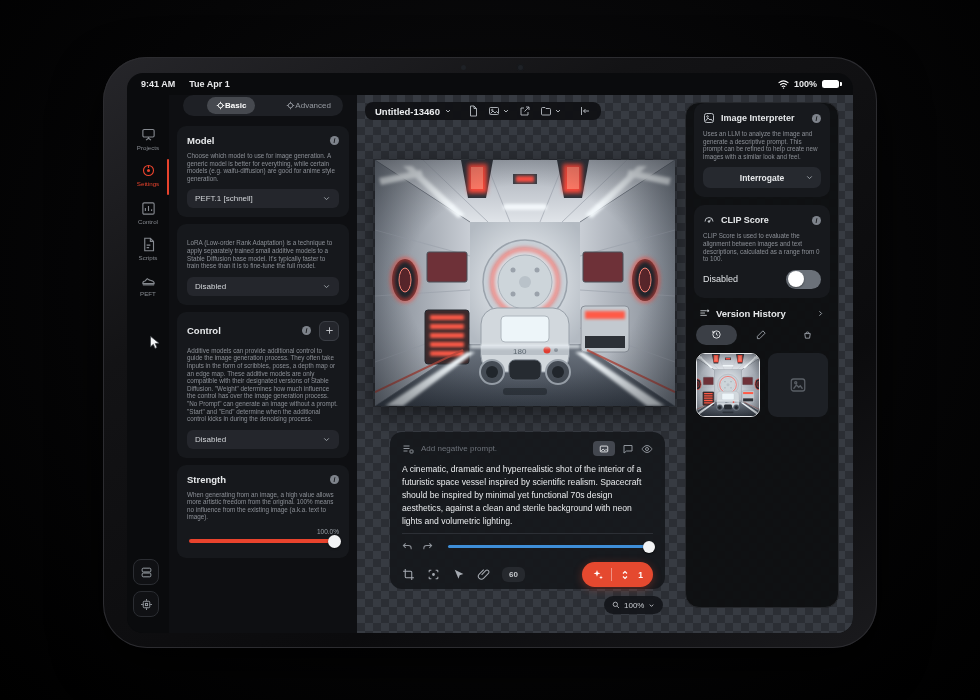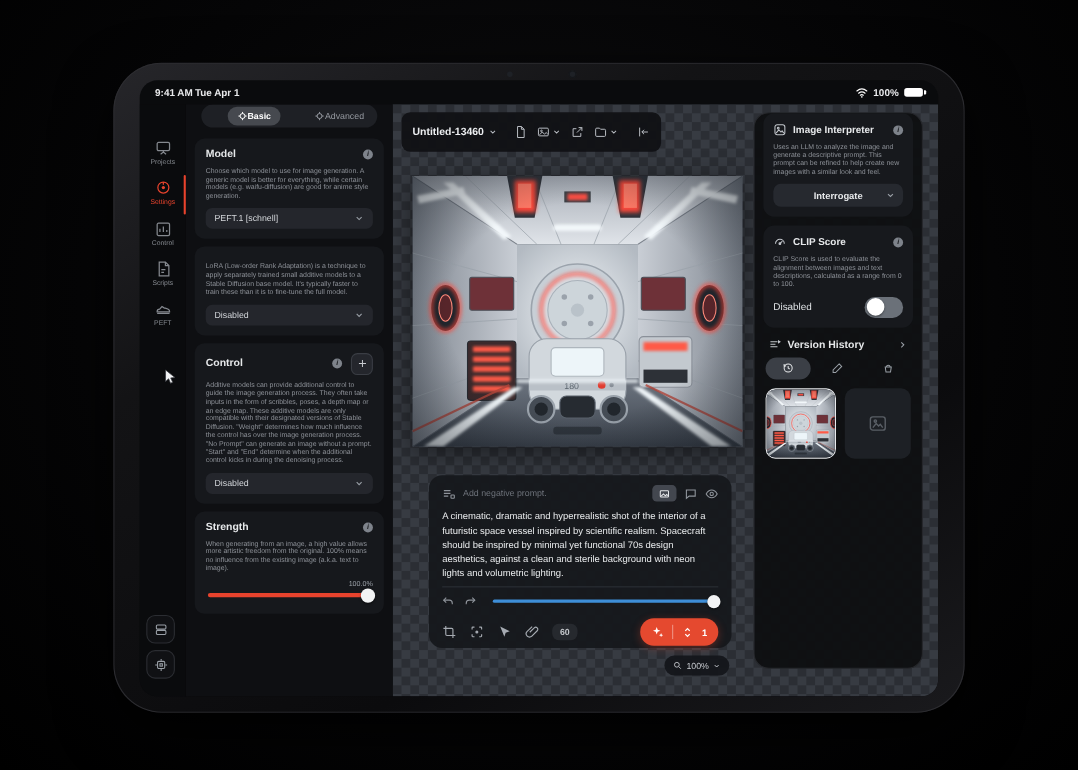--- a/index.html
+++ b/index.html
@@ -7,21 +7,21 @@
   .stage{position:relative;width:980px;height:700px;background:radial-gradient(ellipse at 50% 40%,#0e0e10 0%,#050506 60%,#000 100%);overflow:hidden;}
   
   .tablet{position:absolute;left:103px;top:57px;width:774px;height:591px;border-radius:44px;
     background:linear-gradient(150deg,#26262a 0%,#131315 30%,#0b0b0d 70%,#1a1a1d 100%);
     box-shadow:0 18px 50px rgba(0,0,0,.8),0 0 0 1px #2c2c30 inset;}
   .cam-dot{position:absolute;top:8px;border-radius:50%;background:#1e2126;width:5px;height:5px;}
   .cam-dot.d1{left:358px;} .cam-dot.d2{left:414px;width:7px;height:7px;top:7px;box-shadow:0 0 0 1px #15171a inset;}
   .screen{position:absolute;left:24px;right:24px;top:16px;bottom:15px;background:#0a0b0d;border-radius:16px;overflow:hidden;}
   
   .statusbar{position:absolute;left:0;right:0;top:0;height:22px;display:flex;justify-content:space-between;align-items:center;padding:0 14px;color:#e9eaec;font-size:9px;z-index:40;}
-  .sb-left{display:flex;gap:2px;align-items:center;font-weight:bold;}
+  .sb-left{display:flex;gap:14px;align-items:center;font-weight:bold;}
   .sb-right{display:flex;gap:5px;align-items:center;font-weight:bold;}
   .wifi{width:11px;height:9px;}
   .battery{width:17px;height:8.5px;border-radius:2.5px;background:#fff;position:relative;}
   .battery:after{content:"";position:absolute;right:-3px;top:2.5px;width:2px;height:3.5px;background:#fff;border-radius:0 1px 1px 0;}
   
   .rail{position:absolute;left:0;top:22px;bottom:0;width:42px;background:#0a0b0d;z-index:30;}
   .rail-item{position:absolute;left:0;width:42px;display:flex;flex-direction:column;align-items:center;gap:2px;color:#85898f;cursor:default;}
   .rail-item .ric{width:15px;height:15px;}
   .rail-item .rlabel{font-size:6.2px;}
   .rail-item.active{color:#e8432d;}
@@ -50,21 +50,21 @@
   .dropdown .chev{width:9px;height:9px;color:#9aa0a7;}
   .mode-seg{background:#0e1013;border-radius:12px;display:flex;margin:2px 0 8px;padding:2px;}
   .mode{flex:1;text-align:center;font-size:8px;color:#9a9ea5;padding:4px 0;border-radius:10px;}
   .mode.active{background:#43474f;color:#fff;font-weight:bold;}
   .slider-val{text-align:right;font-size:6.5px;color:#9aa0a7;margin-bottom:4px;}
   .rslider{position:relative;height:4px;background:#e8432d;border-radius:2px;margin:0 2px 6px;}
   .rslider .knob{position:absolute;right:-4px;top:-4.5px;width:13px;height:13px;border-radius:50%;background:#f2f3f4;box-shadow:0 1px 2px rgba(0,0,0,.6);}
   
   .canvas{position:absolute;left:230px;top:22px;right:0;bottom:0;background-color:#2b2e34;
     background-image:repeating-conic-gradient(#373b42 0% 25%,transparent 0% 50%);background-size:16px 16px;z-index:10;}
-  .doc-toolbar{position:absolute;left:8px;top:7px;width:236px;height:36px;background:rgba(17,18,21,.96);border-radius:8px;display:flex;align-items:center;padding:0 10px;gap:9px;color:#c9ccd1;}
+  .doc-toolbar{position:absolute;left:8px;top:7px;width:236px;height:18px;background:rgba(17,18,21,.96);border-radius:8px;display:flex;align-items:center;padding:0 10px;gap:9px;color:#c9ccd1;}
   .doc-title{font-size:9.5px;font-weight:bold;color:#eceef0;display:flex;align-items:center;gap:4px;}
   .tic{width:12px;height:12px;color:#b9bdc3;}
   .tic.sm{width:8px;height:8px;}
   .tb-group{display:flex;align-items:center;gap:2px;}
   .gen-image{position:absolute;left:18px;top:65px;width:300px;height:246px;box-shadow:0 6px 24px rgba(0,0,0,.5);}
   .gen-image svg{display:block;width:100%;height:100%;}
   
   .prompt{position:absolute;left:33px;top:337px;width:275px;height:157px;background:rgba(23,25,29,.97);border-radius:12px;padding:9px 12px;}
   .np-row{display:flex;align-items:center;gap:7px;}
   .np-row .pic{width:12px;height:12px;color:#8f949b;}

